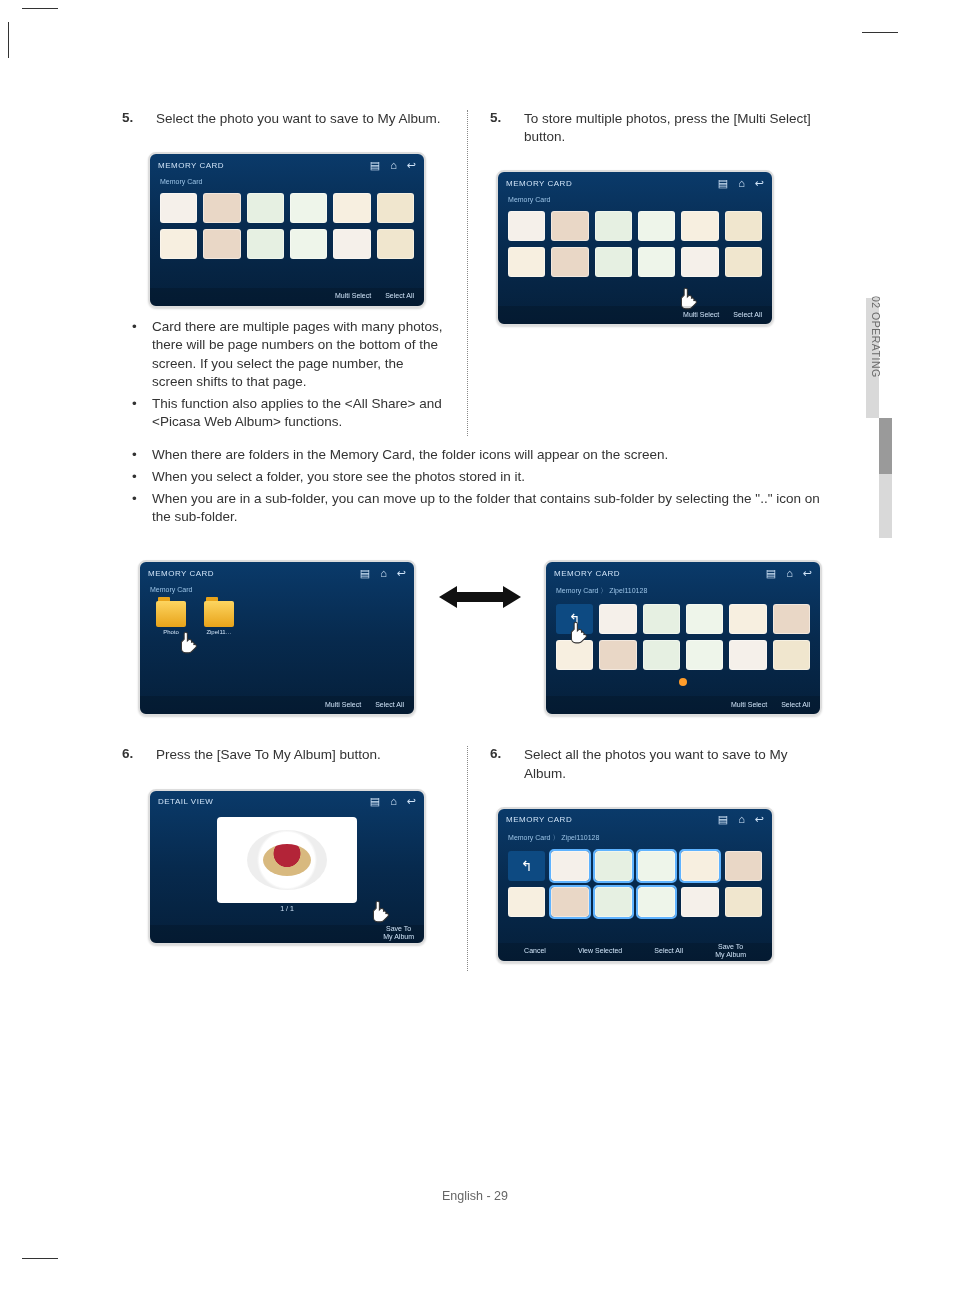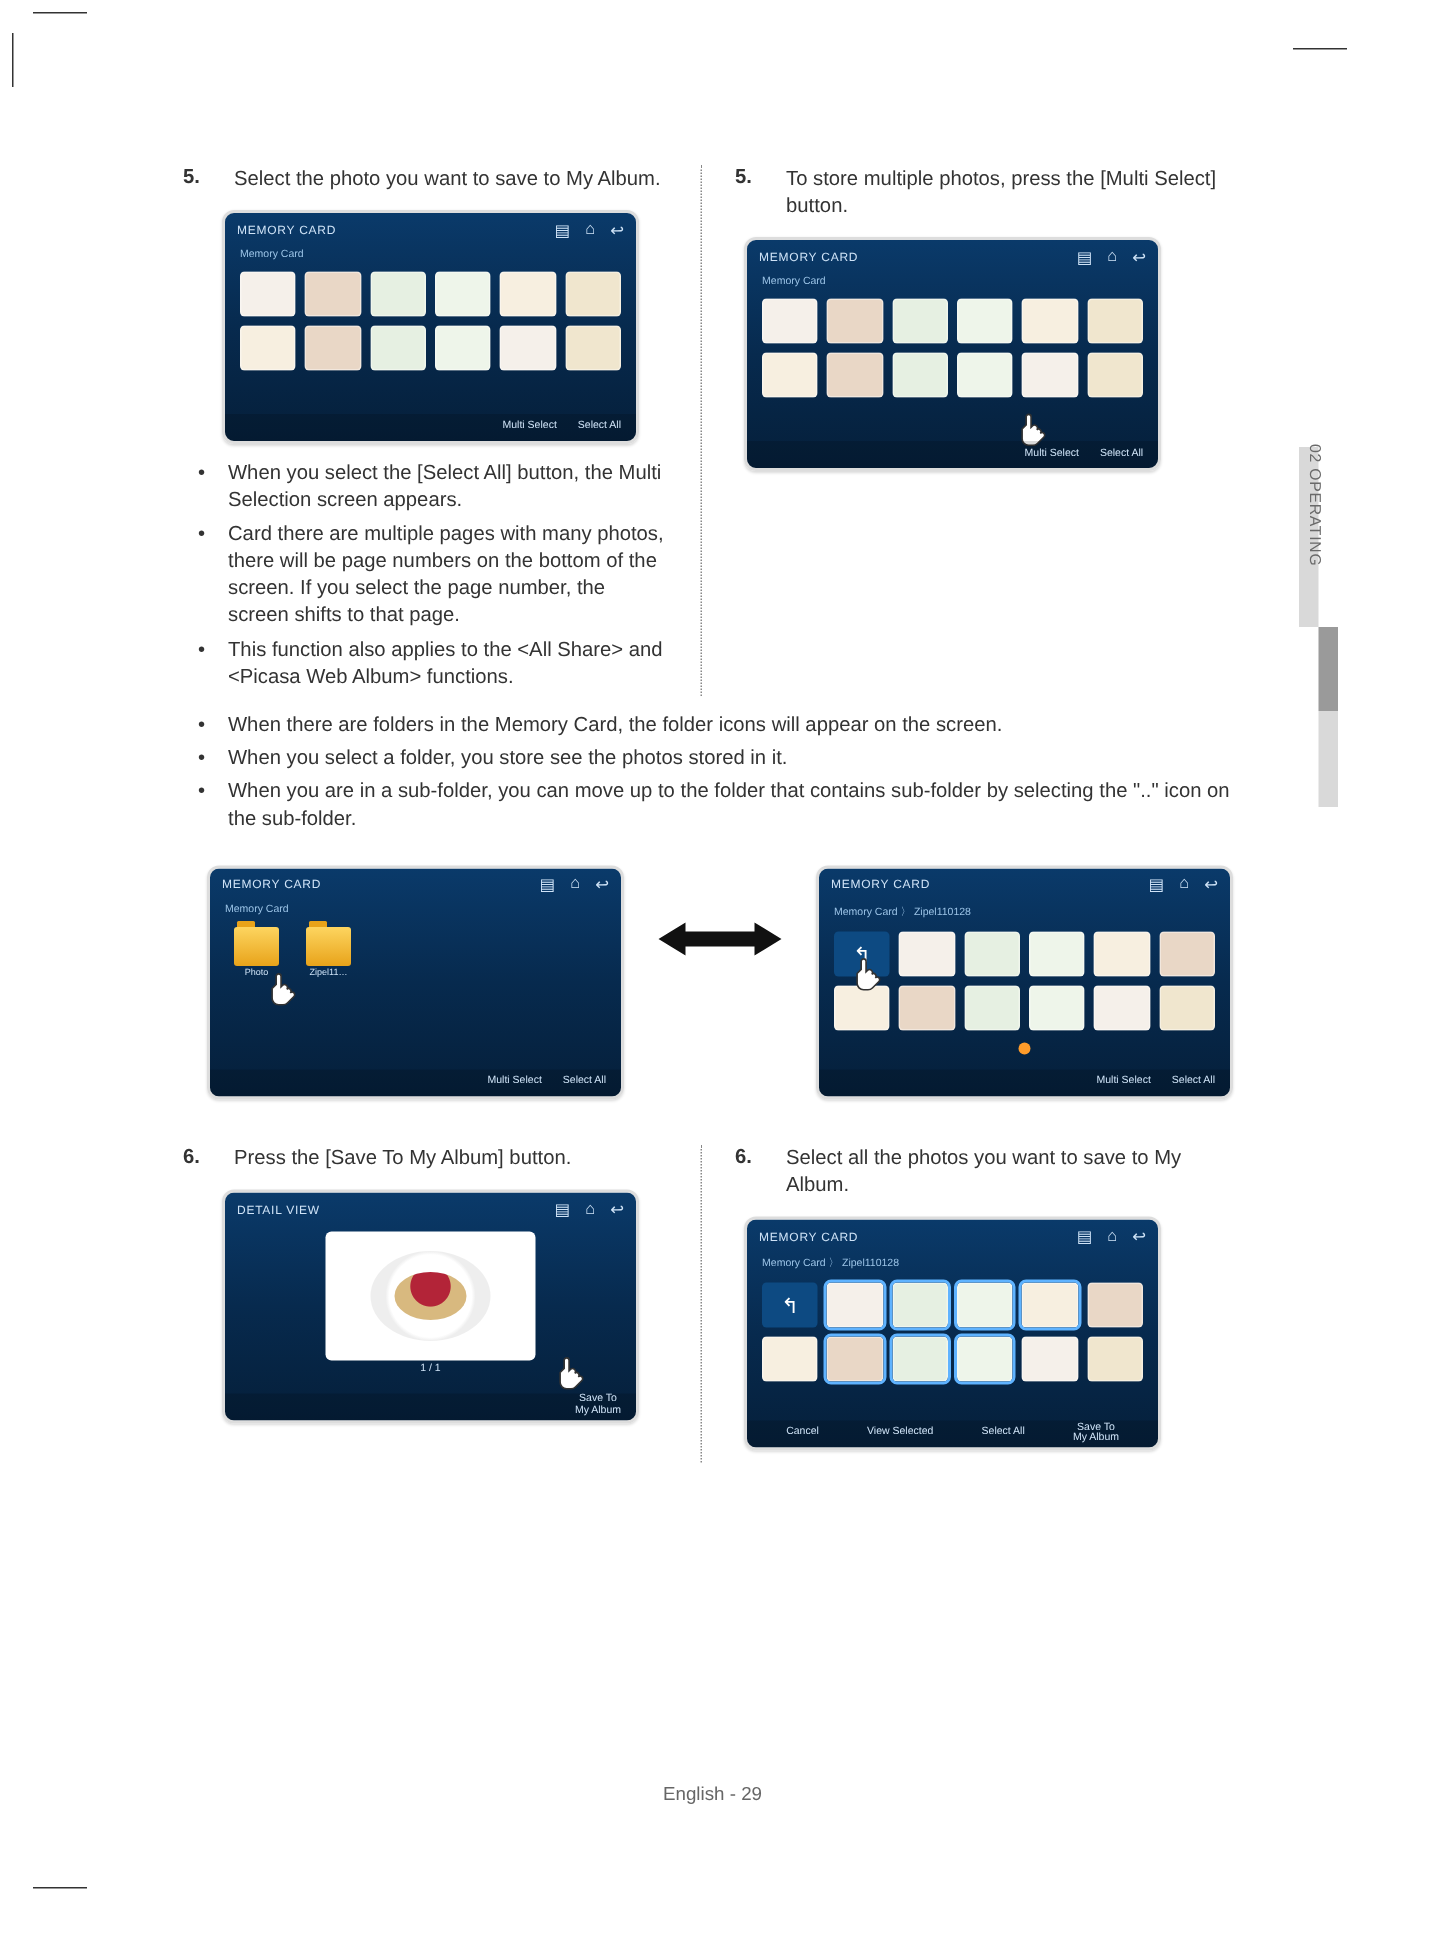--- a/index.html
+++ b/index.html
@@ -16,21 +16,21 @@
   .col + .col { border-left: 1px dotted #888; padding-left: 22px; width: 360px; }
   .col.first { padding-right: 22px; }
   .step { display: flex; gap: 14px; margin-bottom: 8px; }
   .step-num { font-weight: bold; color: #333; width: 20px; flex: none; }
   .step-text { flex: 1; line-height: 1.35; }
   ul.bullets { list-style: none; padding-left: 20px; margin-top: 10px; }
   ul.bullets li { position: relative; line-height: 1.35; margin-bottom: 4px; padding-left: 10px; }
   ul.bullets li::before { content: "•"; position: absolute; left: -10px; top: 0; }
   .wide-bullets { margin-top: 14px; }
   .wide-bullets li { padding-left: 10px; }
-  .screen { width: 278px; height: 156px; border: 2px solid #ddd; border-radius: 8px; margin: 12px 0 8px 26px; background: linear-gradient(180deg,#0a3a6a 0%, #072a4e 50%, #051f3a 100%); position: relative; overflow: hidden; box-shadow: 0 1px 2px rgba(0,0,0,.15); }
+  .screen { width: 278px; height: 156px; border: 2px solid #ddd; border-radius: 8px; margin: 24px 0 8px 26px; background: linear-gradient(180deg,#0a3a6a 0%, #072a4e 50%, #051f3a 100%); position: relative; overflow: hidden; box-shadow: 0 1px 2px rgba(0,0,0,.15); }
   .screen-hdr { height: 22px; display: flex; align-items: center; padding: 0 8px; font-size: 8px; color: #cfe3f7; justify-content: space-between; }
   .screen-title { font-weight: 500; letter-spacing: .5px; }
   .hdr-icons { display: flex; gap: 10px; font-size: 11px; }
   .breadcrumb { font-size: 7px; color: #9bc3e6; padding: 2px 10px 6px; }
   .thumb-row { display: flex; gap: 6px; padding: 2px 10px 4px; }
   .thumb { width: 38px; height: 30px; background: #fff; border-radius: 3px; border: 1px solid rgba(255,255,255,.4); }
   .thumb.sel { outline: 2px solid #5fb3ff; }
   .screen-ftr { position: absolute; bottom: 0; left: 0; right: 0; height: 18px; display: flex; justify-content: flex-end; align-items: center; gap: 14px; padding: 0 10px 2px; font-size: 7px; color: #cfe3f7; background: rgba(0,0,0,.15); }
   .screen-ftr.four { justify-content: space-around; gap: 0; }
   .ftr-btn { white-space: nowrap; text-align: center; line-height: 1.1; }
@@ -109,21 +109,20 @@
               <div class="thumb t1"></div>
               <div class="thumb t6"></div>
             </div>
           <div class="screen-ftr">
             <span class="ftr-btn">Multi Select</span>
             <span class="ftr-btn">Select All</span>
           </div>
         </div>
 
         <ul class="bullets">
-          <li>When you select the [Select All] button, the Multi Selection screen appears.</li>
           <li>Card there are multiple pages with many photos, there will be page numbers on the bottom of the screen. If you select the page number, the screen shifts to that page.</li>
           <li>This function also applies to the &lt;All Share&gt; and &lt;Picasa Web Album&gt; functions.</li>
         </ul>
       </div>
 
       <div class="col">
         <div class="step">
           <div class="step-num">5.</div>
           <div class="step-text">To store multiple photos, press the [Multi Select] button.</div>
         </div>

